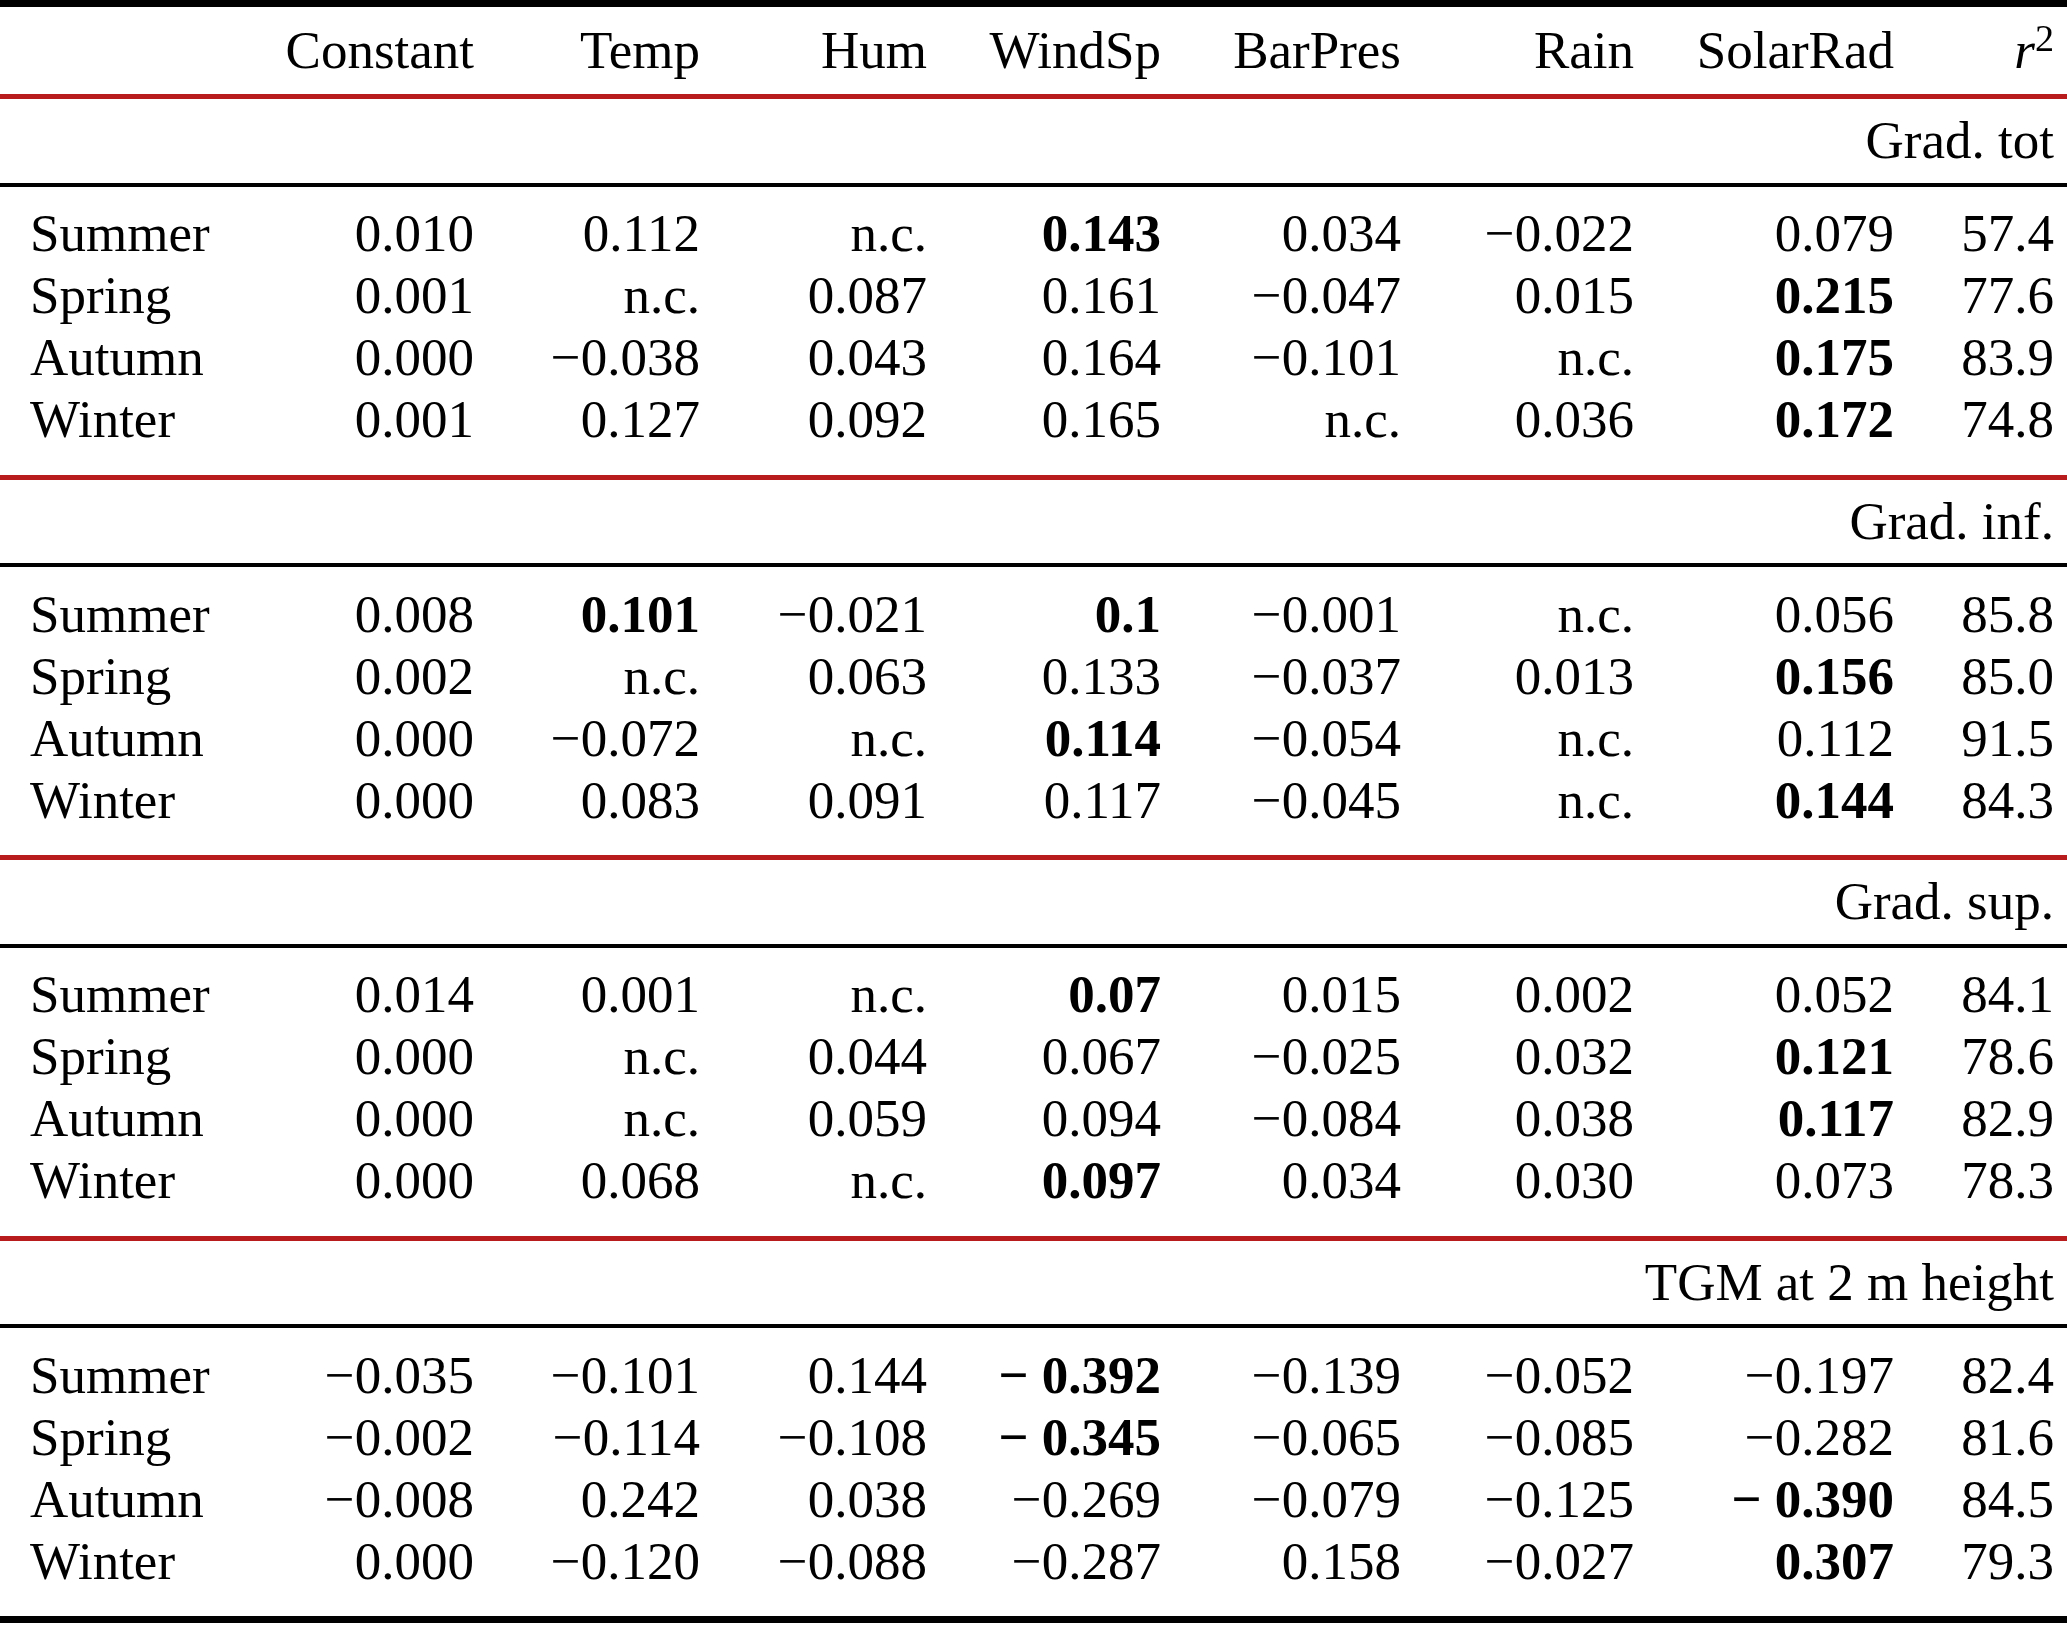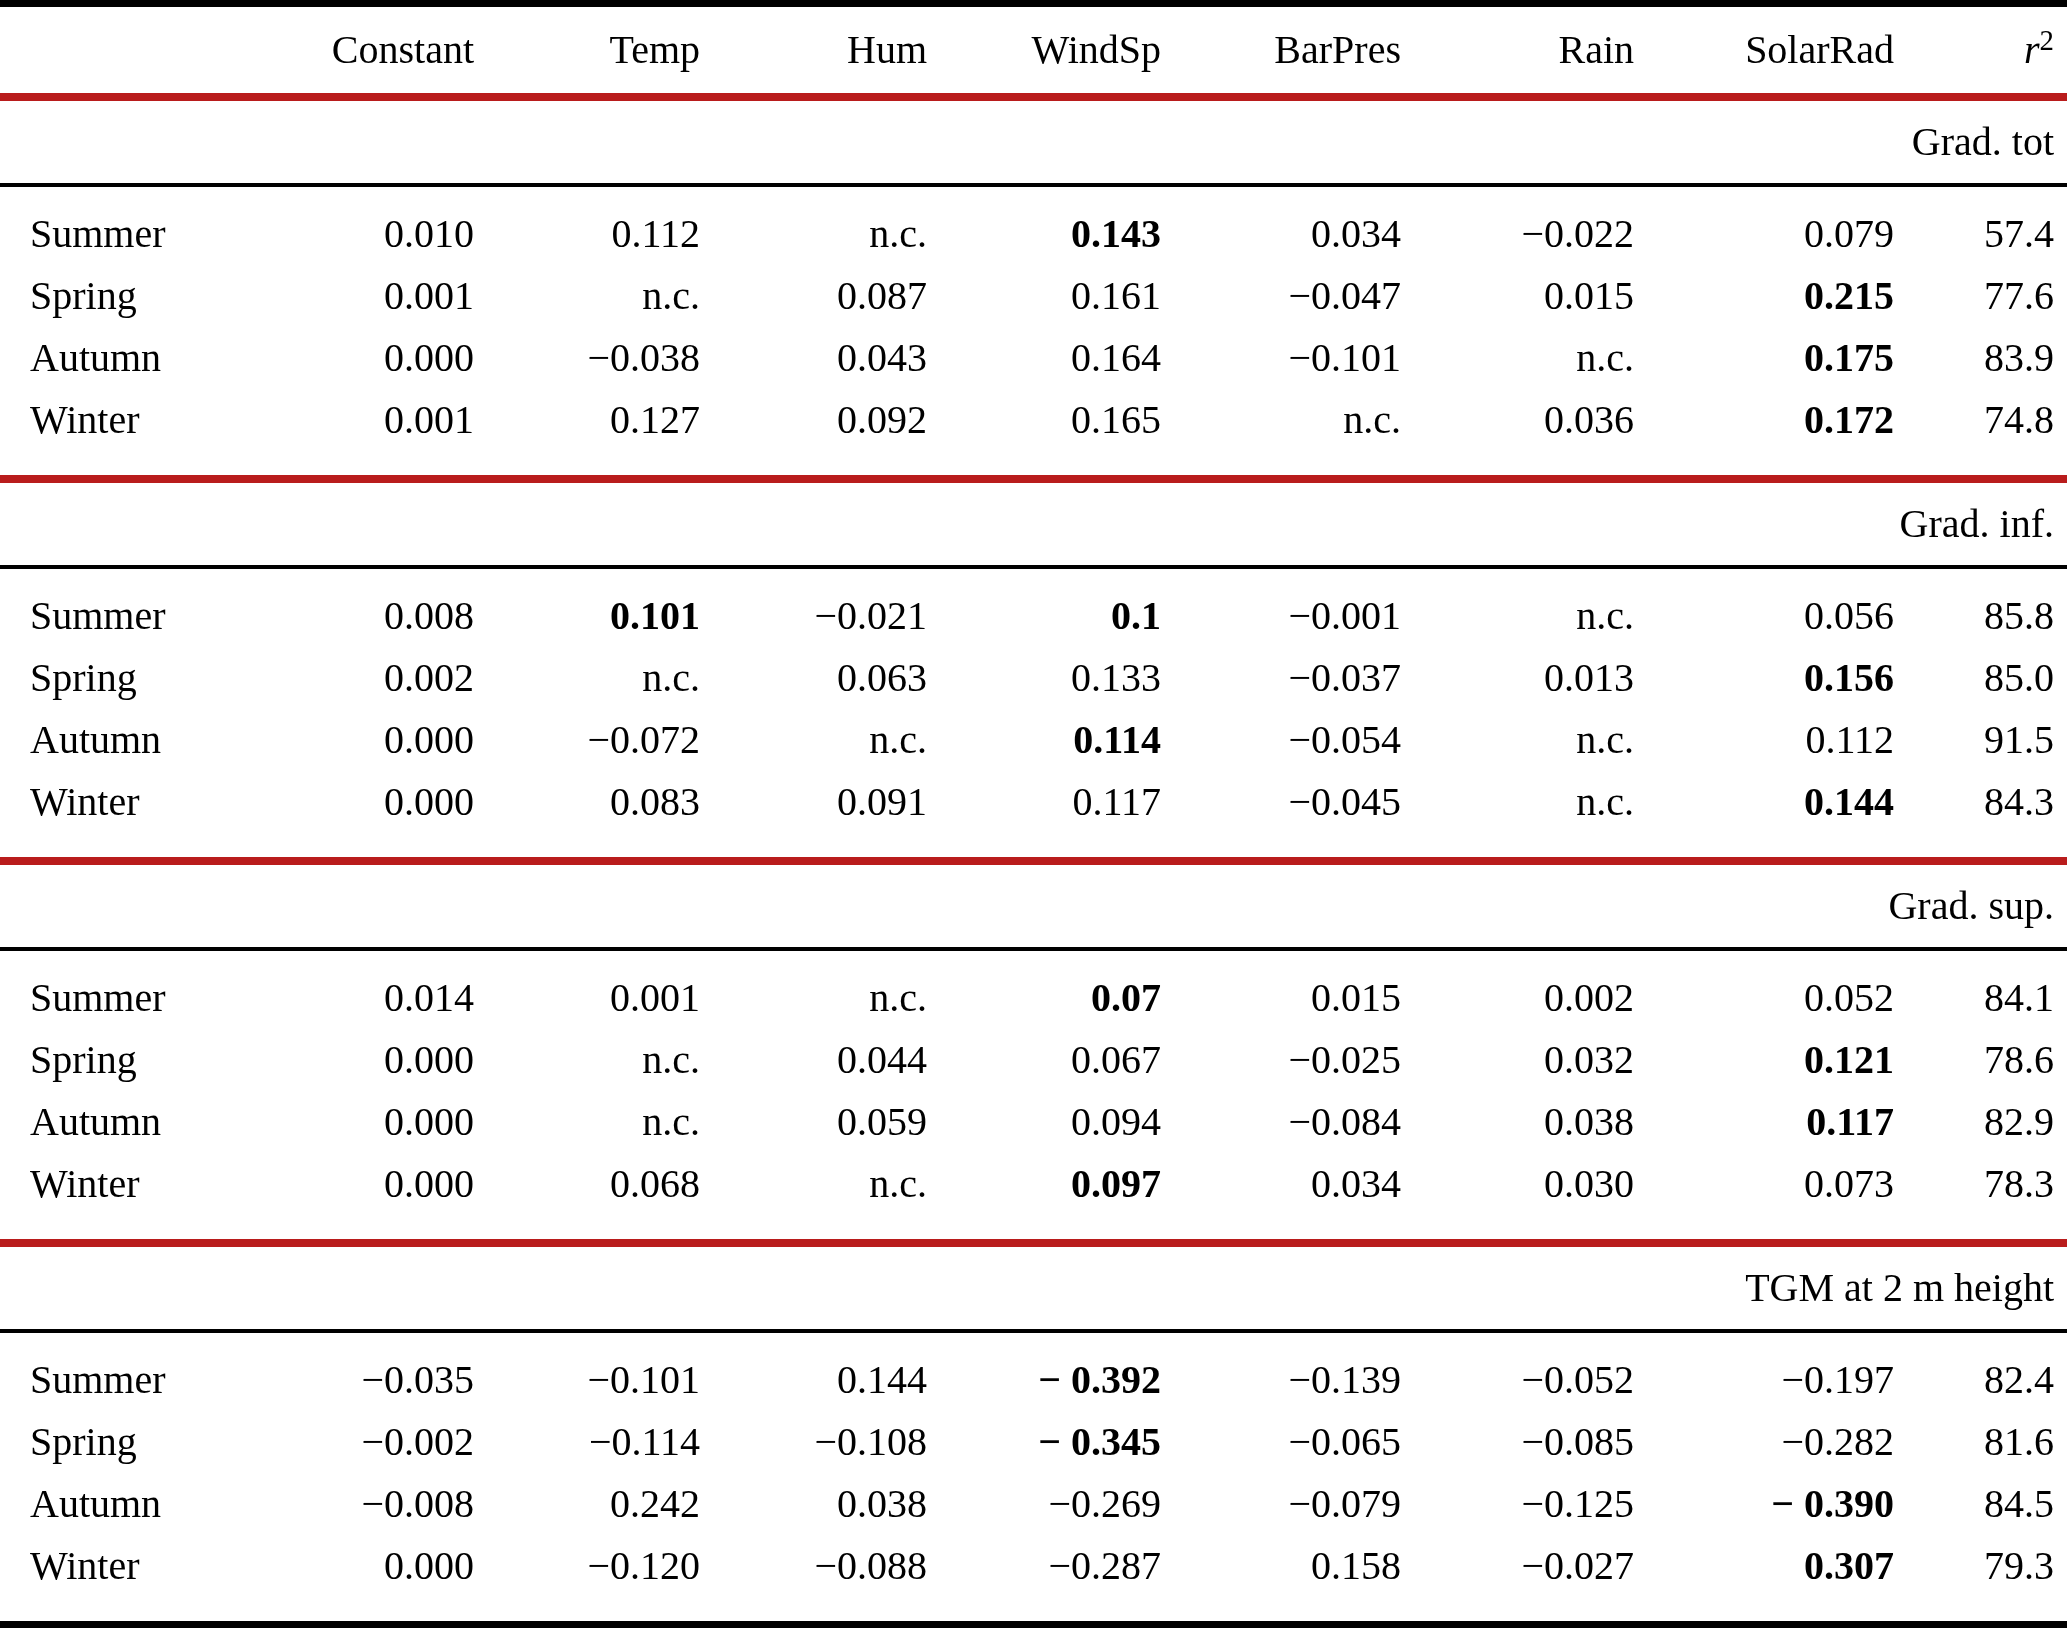--- a/index.html
+++ b/index.html
@@ -6,21 +6,21 @@
     margin: 0;
     padding: 0;
     background: #ffffff;
   }
   .page {
     width: 2067px;
     height: 1647px;
     background: #ffffff;
     color: #000000;
     font-family: "Liberation Serif", "DejaVu Serif", serif;
-    font-size: 40px;
+    font-size: 53px;
     overflow: hidden;
   }
   table.stats {
     width: 2067px;
     border-collapse: collapse;
     table-layout: fixed;
     border-top: 7px solid #000000;
     border-bottom: 7px solid #000000;
   }
   thead tr {
@@ -30,21 +30,21 @@
     border-bottom: 4px solid #000000;
   }
   th {
     font-weight: normal;
     text-align: right;
     vertical-align: middle;
     padding: 0;
     line-height: 1;
   }
   tbody.section-head {
-    border-top: 8px solid #b91c1c;
+    border-top: 5px solid #b91c1c;
     border-bottom: 4px solid #000000;
   }
   tr.section-title-row {
     height: 88px;
   }
   td {
     text-align: right;
     vertical-align: middle;
     padding: 0;
     line-height: 1;

